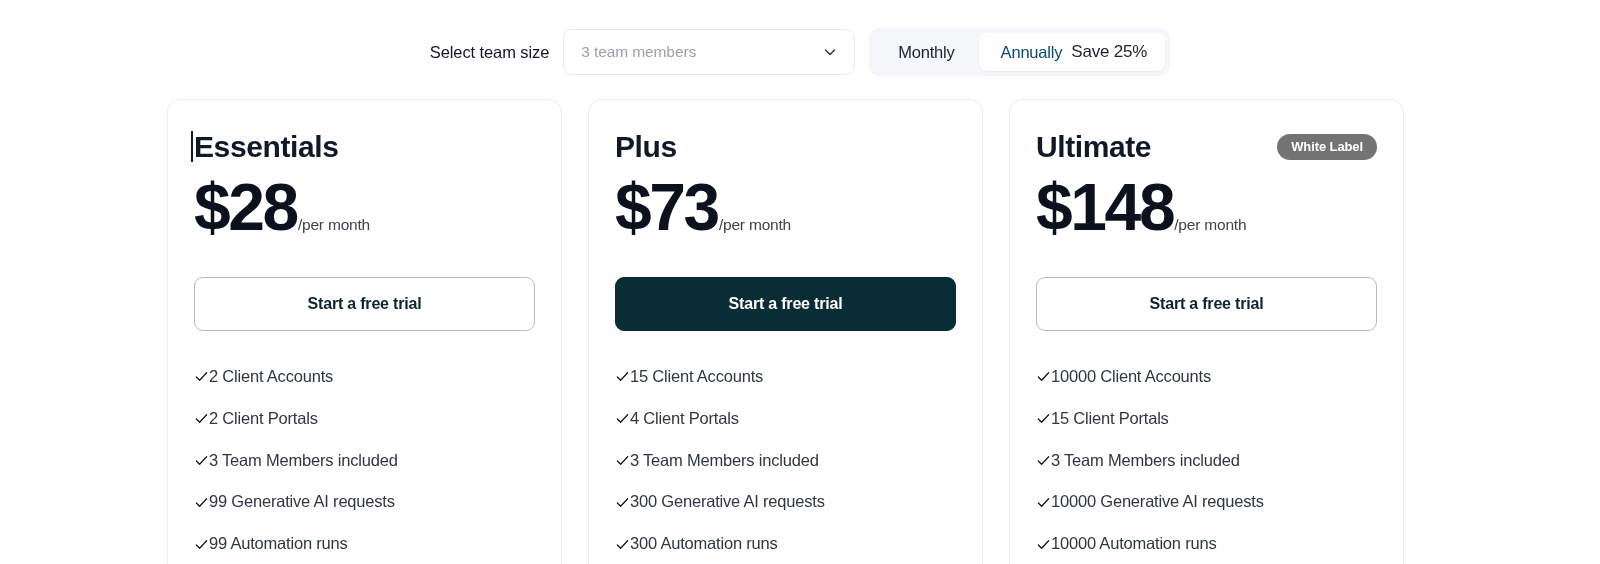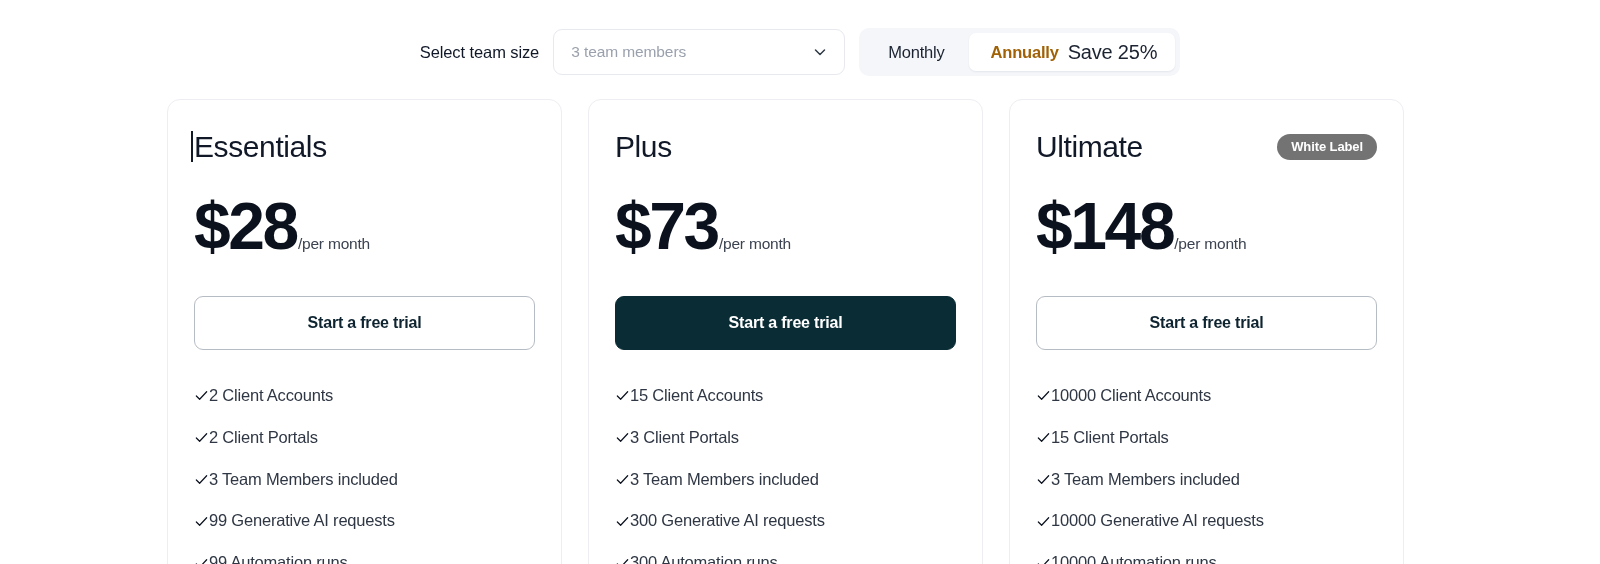--- a/index.html
+++ b/index.html
@@ -96,28 +96,28 @@
   }
 
   .toggle-opt.active {
     background: #ffffff;
     box-shadow: 0 1px 2px rgba(16, 24, 40, 0.07);
     padding: 0 18px 0 22px;
     gap: 9px;
   }
 
   .toggle-opt.active .toggle-main {
-    font-weight: 700;
-    color: #a16207;
+    font-weight: 400;
+    color: #0c4a6e;
   }
 
   .toggle-opt.active .toggle-sub {
     font-weight: 400;
     color: #1b2230;
-    font-size: 20px;
+    font-size: 17px;
   }
 
   
   .cards {
     position: absolute;
     left: 167px;
     top: 99px;
     width: 1237px;
     display: flex;
     gap: 26px;
@@ -136,21 +136,21 @@
 
   .card-head {
     display: flex;
     align-items: flex-start;
     justify-content: space-between;
     min-height: 36px;
   }
 
   .plan-name {
     font-size: 30px;
-    font-weight: 400;
+    font-weight: 700;
     color: #111827;
     letter-spacing: -0.4px;
     line-height: 1.15;
     position: relative;
   }
 
   .plan-name.has-caret::before {
     content: "";
     position: absolute;
     left: -3px;
@@ -169,21 +169,21 @@
     border-radius: 999px;
     padding: 6px 14px 7px 14px;
     white-space: nowrap;
     line-height: 1;
     margin-top: 4px;
   }
 
   .price-row {
     display: flex;
     align-items: baseline;
-    margin-top: 27px;
+    margin-top: 8px;
   }
 
   .price-amount {
     font-size: 66px;
     font-weight: 700;
     color: #0b121e;
     letter-spacing: -2.4px;
     line-height: 1;
   }
 
@@ -331,21 +331,21 @@
         <li class="feature">
           <svg class="check-icon" viewBox="0 0 16 16" fill="none">
             <path d="M2.5 8.5 L6 12 L13.5 4" stroke="currentColor" stroke-width="1.3" stroke-linecap="round" stroke-linejoin="round"></path>
           </svg>
           <span class="feature-text">15 Client Accounts</span>
         </li>
         <li class="feature">
           <svg class="check-icon" viewBox="0 0 16 16" fill="none">
             <path d="M2.5 8.5 L6 12 L13.5 4" stroke="currentColor" stroke-width="1.3" stroke-linecap="round" stroke-linejoin="round"></path>
           </svg>
-          <span class="feature-text">3 Client Portals</span>
+          <span class="feature-text">4 Client Portals</span>
         </li>
         <li class="feature">
           <svg class="check-icon" viewBox="0 0 16 16" fill="none">
             <path d="M2.5 8.5 L6 12 L13.5 4" stroke="currentColor" stroke-width="1.3" stroke-linecap="round" stroke-linejoin="round"></path>
           </svg>
           <span class="feature-text">3 Team Members included</span>
         </li>
         <li class="feature">
           <svg class="check-icon" viewBox="0 0 16 16" fill="none">
             <path d="M2.5 8.5 L6 12 L13.5 4" stroke="currentColor" stroke-width="1.3" stroke-linecap="round" stroke-linejoin="round"></path>

